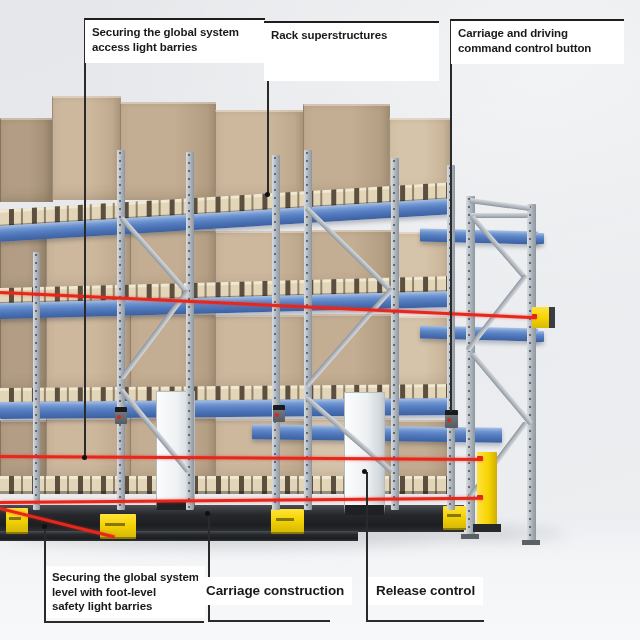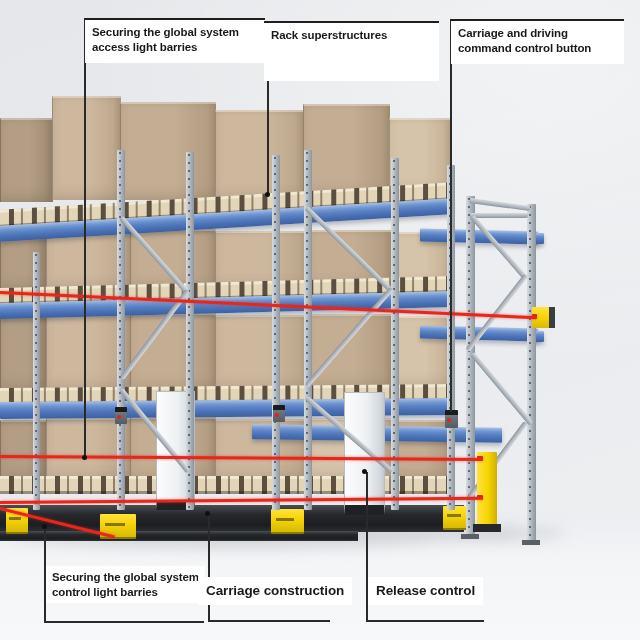--- a/index.html
+++ b/index.html
@@ -177,21 +177,22 @@
       <div>command control button</div>
     </div>
   </div>
 
   <div>
     <div class="lv" style="left:44px;top:527px;height:96px"></div>
     <div class="cdot" style="left:42px;top:524px"></div>
     <div class="lh" style="left:44px;top:621px;width:160px"></div>
     <div class="cbox" style="left:46px;top:566px;padding:4px 6px">
       <div>Securing the global system</div>
-      <div>control light barries</div>
+      <div>level with foot-level</div>
+      <div>safety light barries</div>
     </div>
   </div>
 
   <div>
     <div class="lv" style="left:208px;top:514px;height:108px"></div>
     <div class="cdot" style="left:205px;top:511px"></div>
     <div class="lh" style="left:208px;top:620px;width:122px"></div>
     <div class="cbox big" style="left:198px;top:577px">
       <div>Carriage construction</div>
     </div>

